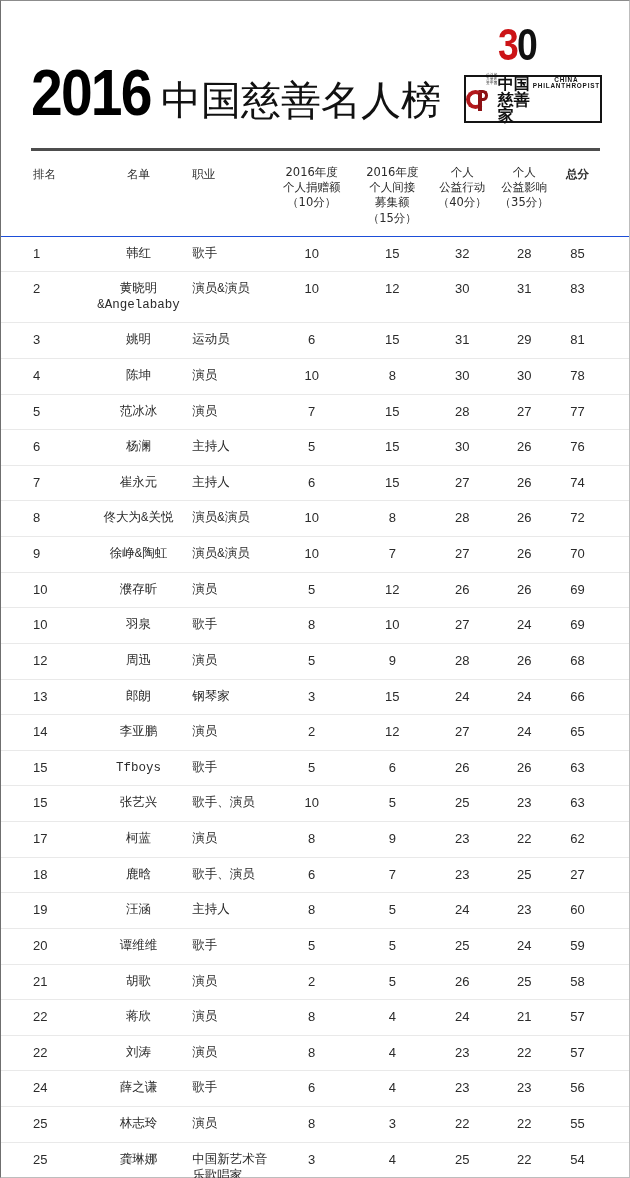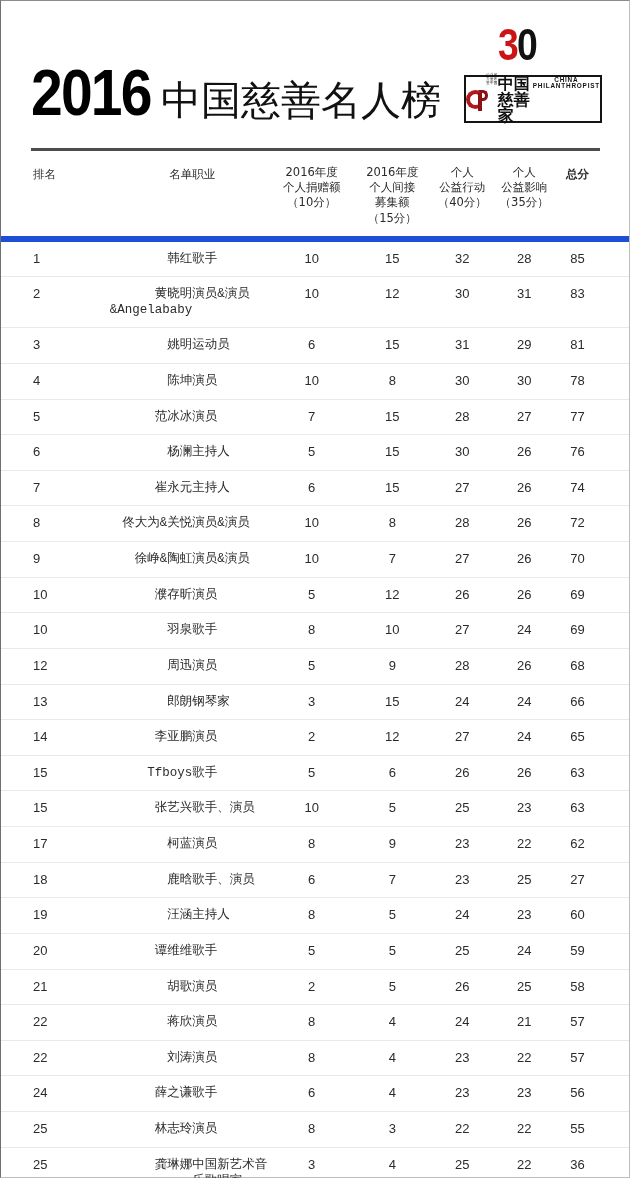--- a/index.html
+++ b/index.html
@@ -169,21 +169,21 @@
   }
 
   .row {
     display: flex;
     align-items: flex-start;
     padding: 0 30px;
     border-bottom: 1px solid #e9e9e9;
   }
 
   .head-row {
-    border-bottom: 6px solid #1d4ed8;
+    border-bottom: 1px solid #1d4ed8;
     padding-top: 12px;
     padding-bottom: 10px;
     align-items: flex-start;
     padding-left: 30px;
   }
 
   .cell {
     font-family: "DejaVu Sans", "Liberation Sans", sans-serif;
     font-size: 12.5px;
     color: #2b2b2b;
@@ -191,21 +191,21 @@
   }
 
   .head-row .cell {
     font-size: 11.5px;
     color: #2b2b2b;
     line-height: 1.32;
   }
 
   
   .c-rank  { width: 56px; text-align: left; padding-left: 2px; }
-  .c-name  { width: 112px; text-align: right; }
+  .c-name  { width: 112px; text-align: center; }
   .c-job   { width: 82px;  text-align: left; }
   .c-don   { width: 85px;  text-align: center; }
   .c-raise { width: 83px;  text-align: center; }
   .c-act   { width: 63px;  text-align: center; }
   .c-infl  { width: 66px;  text-align: center; }
   .c-total { width: 45px;  text-align: center; }
 
   .head-row .c-rank,
   .head-row .c-name,
   .head-row .c-job { padding-top: 2px; }
@@ -556,17 +556,17 @@
           <div class="cell c-total"><span>55</span></div>
         </div>
         <div class="row data-row">
           <div class="cell c-rank"><span>25</span></div>
           <div class="cell c-name"><span>龚琳娜</span></div>
           <div class="cell c-job"><span>中国新艺术</span><span class="l2">音乐歌唱家</span></div>
           <div class="cell c-don"><span>3</span></div>
           <div class="cell c-raise"><span>4</span></div>
           <div class="cell c-act"><span>25</span></div>
           <div class="cell c-infl"><span>22</span></div>
-          <div class="cell c-total"><span>36</span></div>
+          <div class="cell c-total"><span>54</span></div>
         </div>
       </div>
   </div>
 </div>
 
 </body></html>

